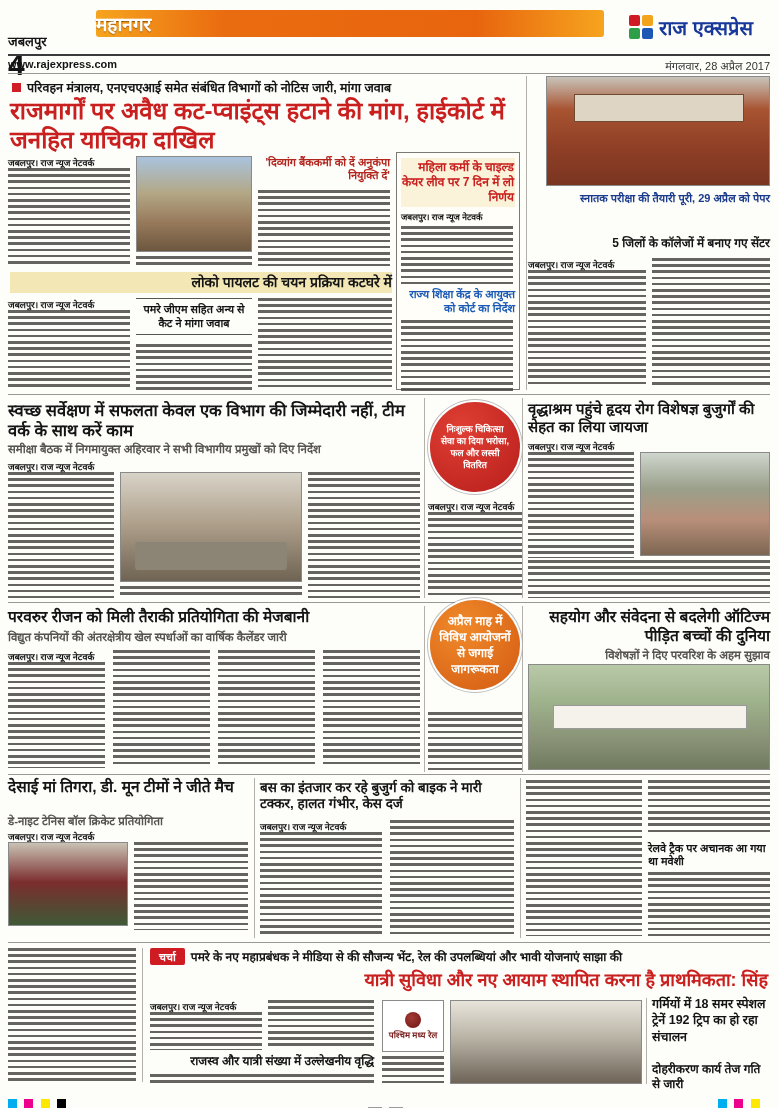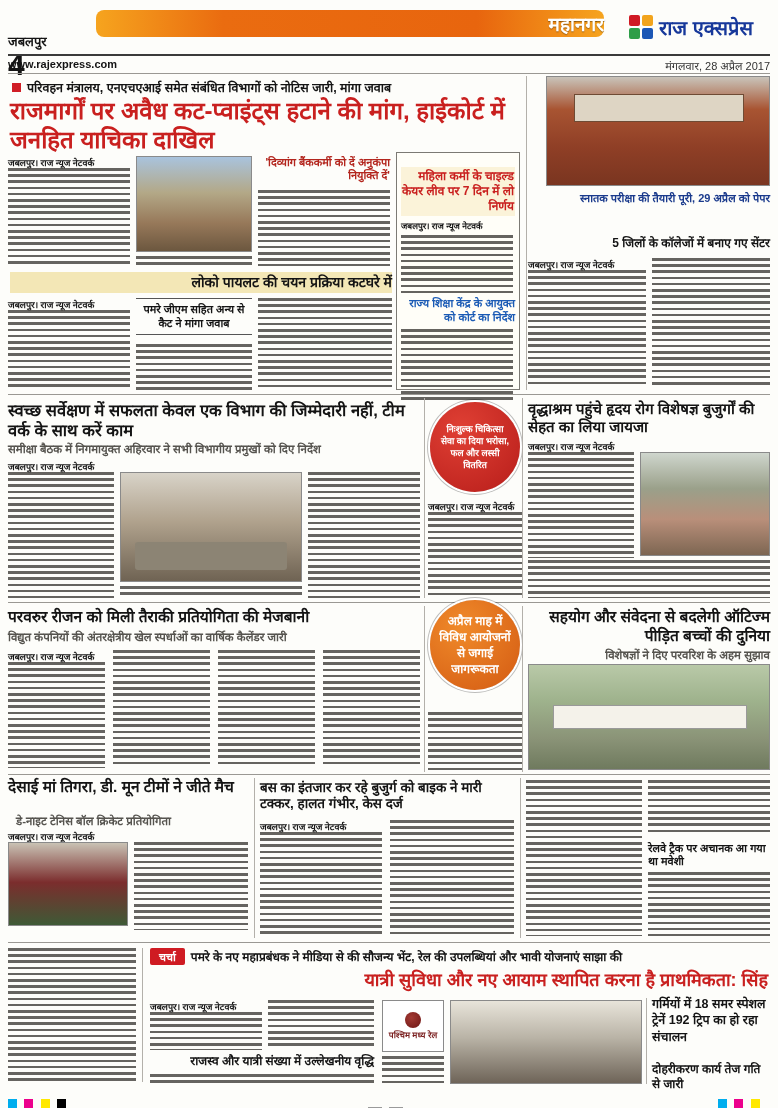--- a/index.html
+++ b/index.html
@@ -17,25 +17,25 @@
   .sub{position:absolute;font-weight:bold;color:#56544f;line-height:1.3;}
   .center{text-align:right;}
   .red{color:#c9201f;}
   .badge{position:absolute;border-radius:50%;display:flex;align-items:center;justify-content:center;
          text-align:center;color:#fff;font-weight:bold;padding:9px;box-sizing:border-box;line-height:1.35;
          box-shadow:0 0 0 2px #fff,0 0 0 3px rgba(0,0,0,.25);}
   .badge-red{background:radial-gradient(circle at 35% 30%,#e04034,#b71d1a);}
   .badge-orange{background:radial-gradient(circle at 35% 30%,#f08a2a,#d35a12);}
   .mark{width:9px;height:9px;display:inline-block;margin-right:3px;}
   .banner{position:absolute;background:linear-gradient(90deg,#f6a41e,#ea6c10 25%,#e8650e 75%,#f6a41e);
-          display:flex;align-items:center;justify-content:flex-end;border-radius:8px;}
+          display:flex;align-items:center;justify-content:flex-start;border-radius:3px;}
   .brandbox{position:absolute;display:flex;align-items:center;gap:6px;}
   .grid-icon{width:24px;height:24px;display:grid;grid-template-columns:1fr 1fr;grid-template-rows:1fr 1fr;gap:2px;}
   .grid-icon div{border-radius:2px;}
-  .boxstory{position:absolute;border:1px solid #7c7a74;box-sizing:border-box;padding:14px 4px;
+  .boxstory{position:absolute;border:1px solid #7c7a74;box-sizing:border-box;padding:5px 4px;
             display:flex;flex-direction:column;gap:4px;background:#fffef8;}
   .inline-note{position:absolute;border-top:1px solid #555;border-bottom:1px solid #555;
                font-weight:bold;font-size:11px;line-height:1.3;text-align:center;padding:3px 1px;box-sizing:border-box;}
   .cols{position:absolute;display:flex;gap:8px;}
   .cols .col{flex:1;position:relative;}
   .cols .col .fill{position:absolute;left:0;right:0;}
   .label-tab{background:#cf1b22;color:#fff;font-weight:bold;font-size:11px;padding:1px 9px;border-radius:2px;}
   .logo-box{position:absolute;border:1px solid #8a8a8a;box-sizing:border-box;background:#fff;
             display:flex;flex-direction:column;align-items:center;justify-content:center;gap:3px;padding:2px;}
   .logo-circle{width:16px;height:16px;border-radius:50%;background:radial-gradient(circle at 40% 35%,#a33a33,#6d1615);}
@@ -173,21 +173,21 @@
   <div class="hd center" style="left:528px;top:608px;width:242px;font-size:15.5px;">सहयोग और संवेदना से बदलेगी ऑटिज्म पीड़ित बच्चों की दुनिया</div>
   <div class="sub center" style="left:528px;top:648px;width:242px;font-size:11.5px;">विशेषज्ञों ने दिए परवरिश के अहम सुझाव</div>
   <div class="ph" style="left:528px;top:664px;width:242px;height:106px;
        background:linear-gradient(180deg,#b9c9a8 0%,#9eb28c 35%,#8b9478 70%,#6f7a5e 100%);">
     <div style="position:absolute;left:10%;top:38%;width:80%;height:22%;background:#f4f2ea;border:1px solid #999;"></div>
   </div>
 
   <div class="hline" style="top:774px;"></div>
 
   <div class="hd" style="left:8px;top:778px;width:240px;font-size:15.5px;">देसाई मां तिगरा, डी. मून टीमों ने जीते मैच</div>
-  <div class="sub" style="left:8px;top:814px;width:240px;font-size:11.5px;margin-left:8px;">डे-नाइट टेनिस बॉल क्रिकेट प्रतियोगिता</div>
+  <div class="sub" style="left:8px;top:814px;width:240px;font-size:11.5px;">डे-नाइट टेनिस बॉल क्रिकेट प्रतियोगिता</div>
   <div class="byl" style="left:8px;top:830px;">जबलपुर। राज न्यूज नेटवर्क</div>
   <div class="ph" style="left:8px;top:842px;width:120px;height:84px;
        background:linear-gradient(180deg,#c9c2b4 0%,#7b2d2d 48%,#3e5a36 100%);"></div>
   <div class="gk" style="left:134px;top:842px;width:114px;height:88px;"></div>
 
   <div class="vline" style="left:254px;top:778px;height:160px;"></div>
 
   <div class="hd" style="left:260px;top:780px;width:254px;font-size:13.5px;">बस का इंतजार कर रहे बुजुर्ग को बाइक ने मारी टक्कर, हालत गंभीर, केस दर्ज</div>
   <div class="byl" style="left:260px;top:820px;">जबलपुर। राज न्यूज नेटवर्क</div>
   <div class="gk" style="left:260px;top:832px;width:122px;height:104px;"></div>

